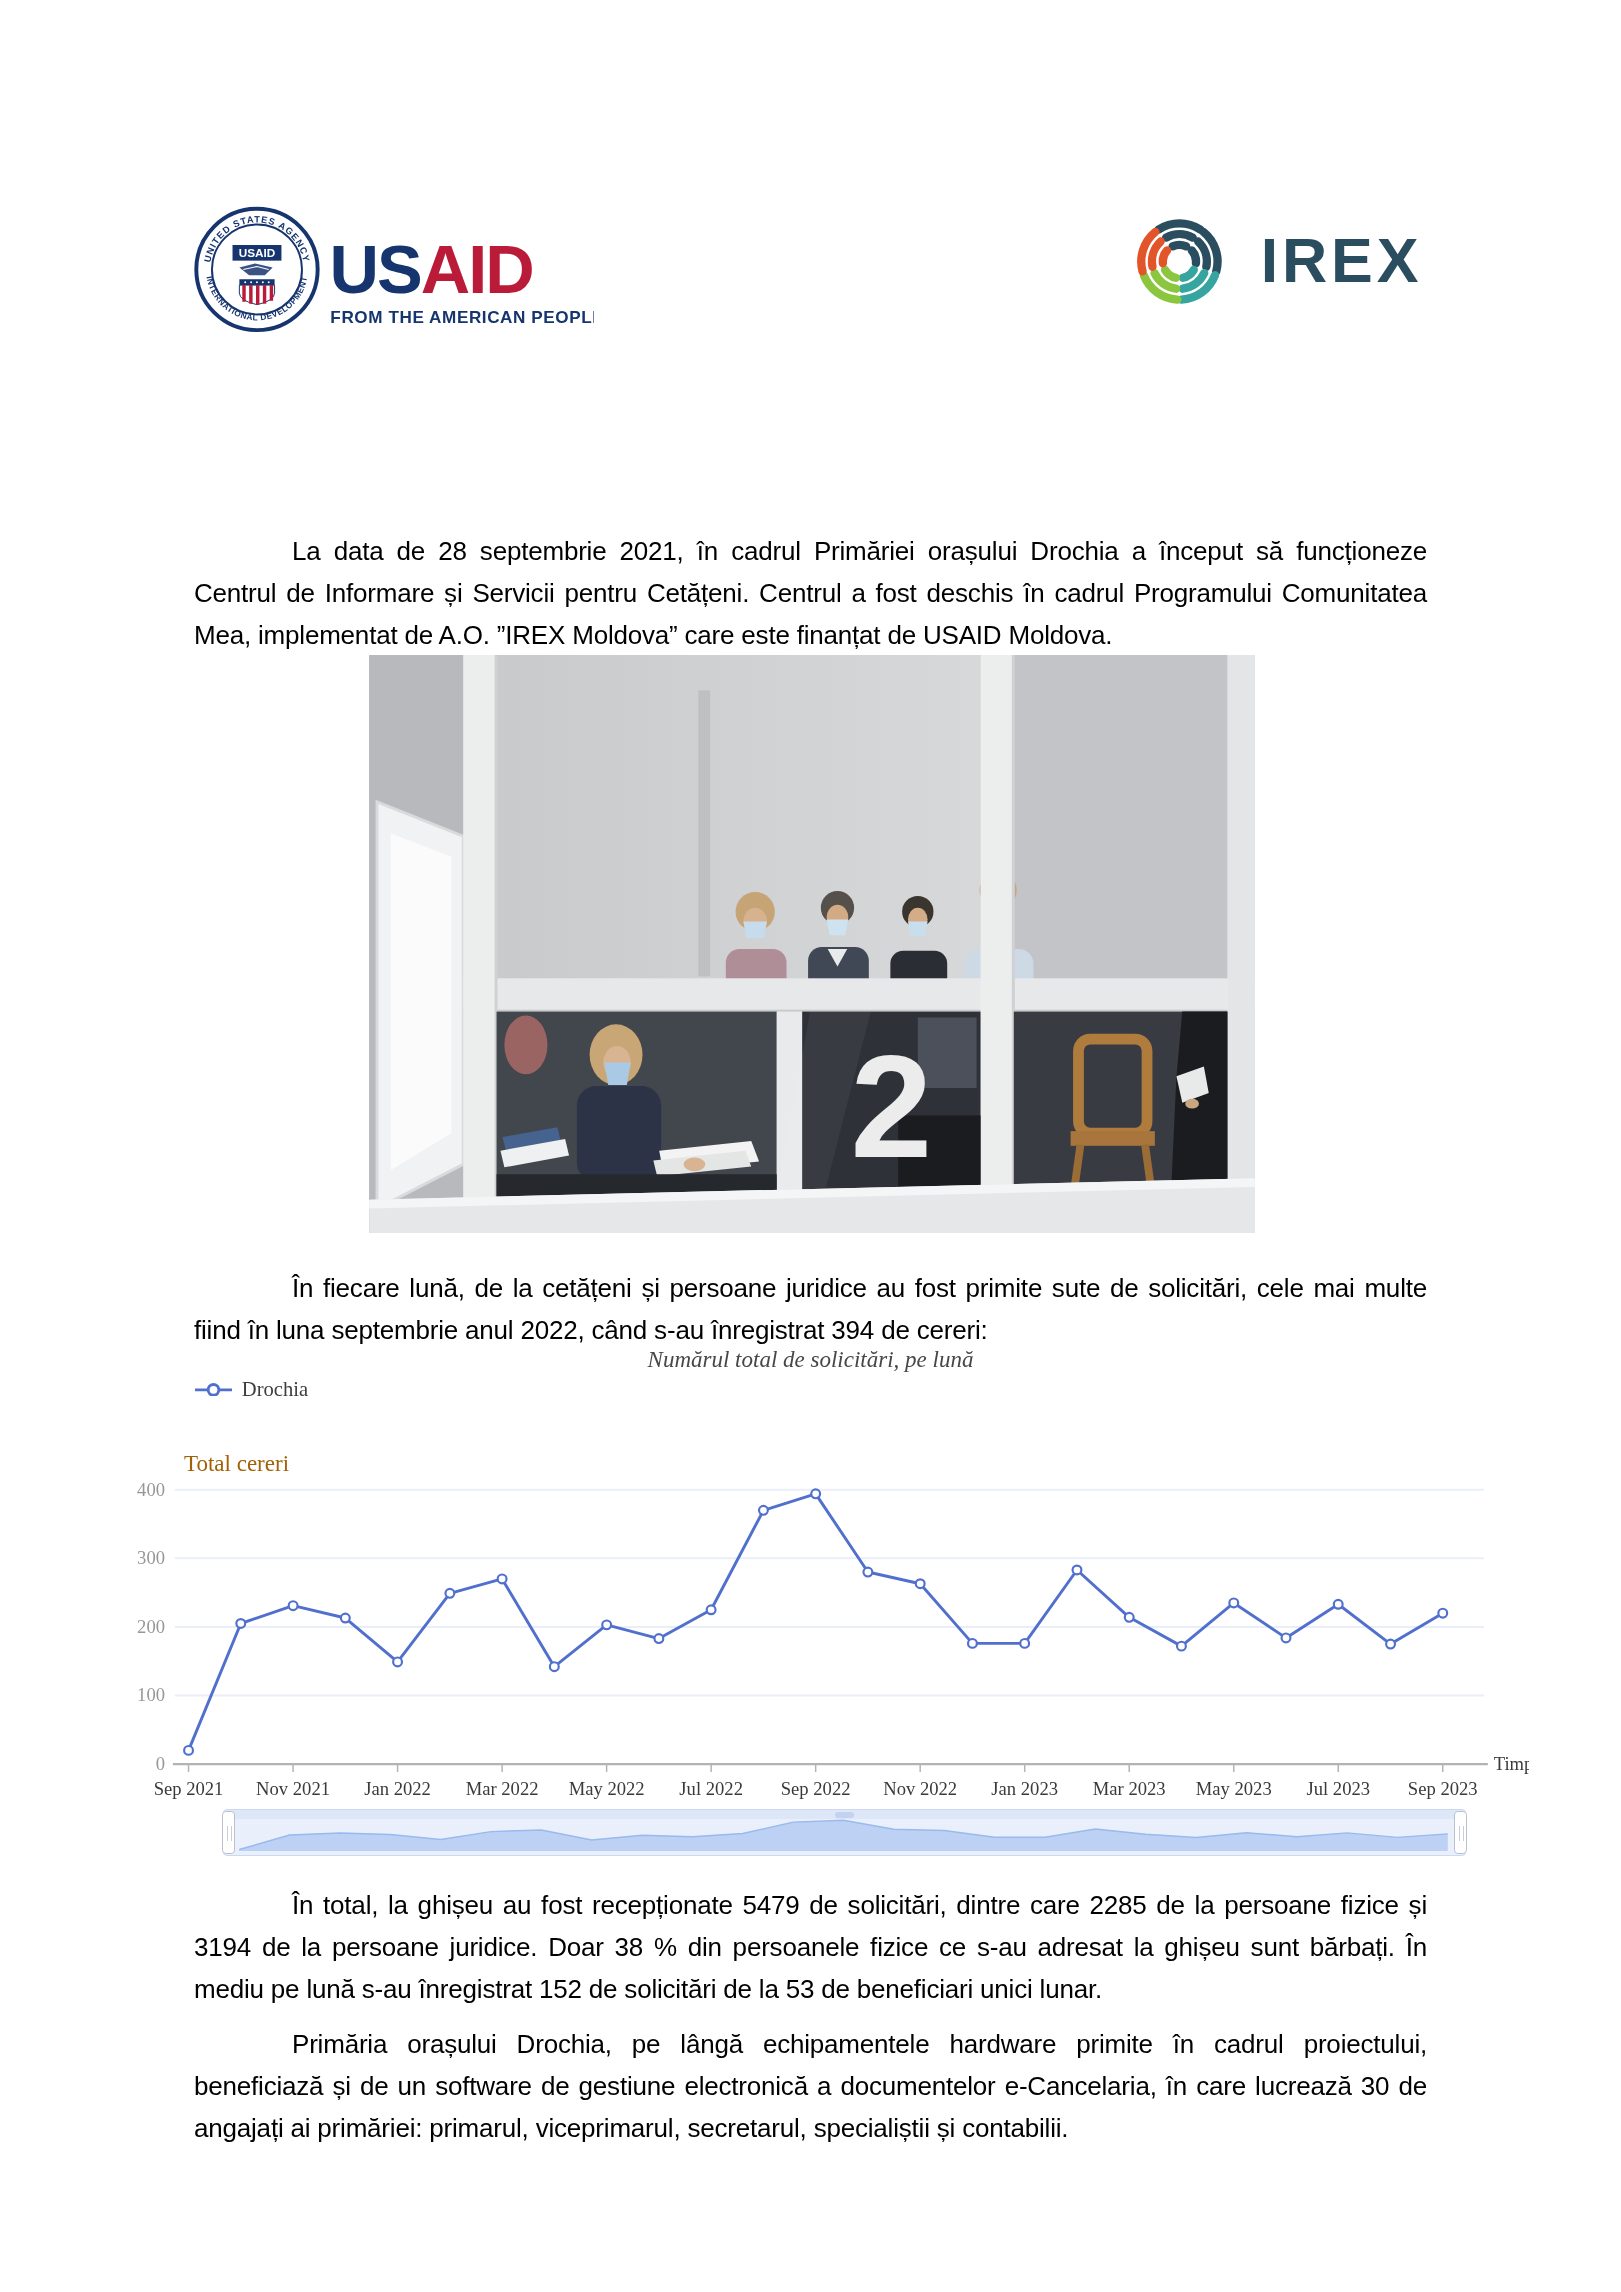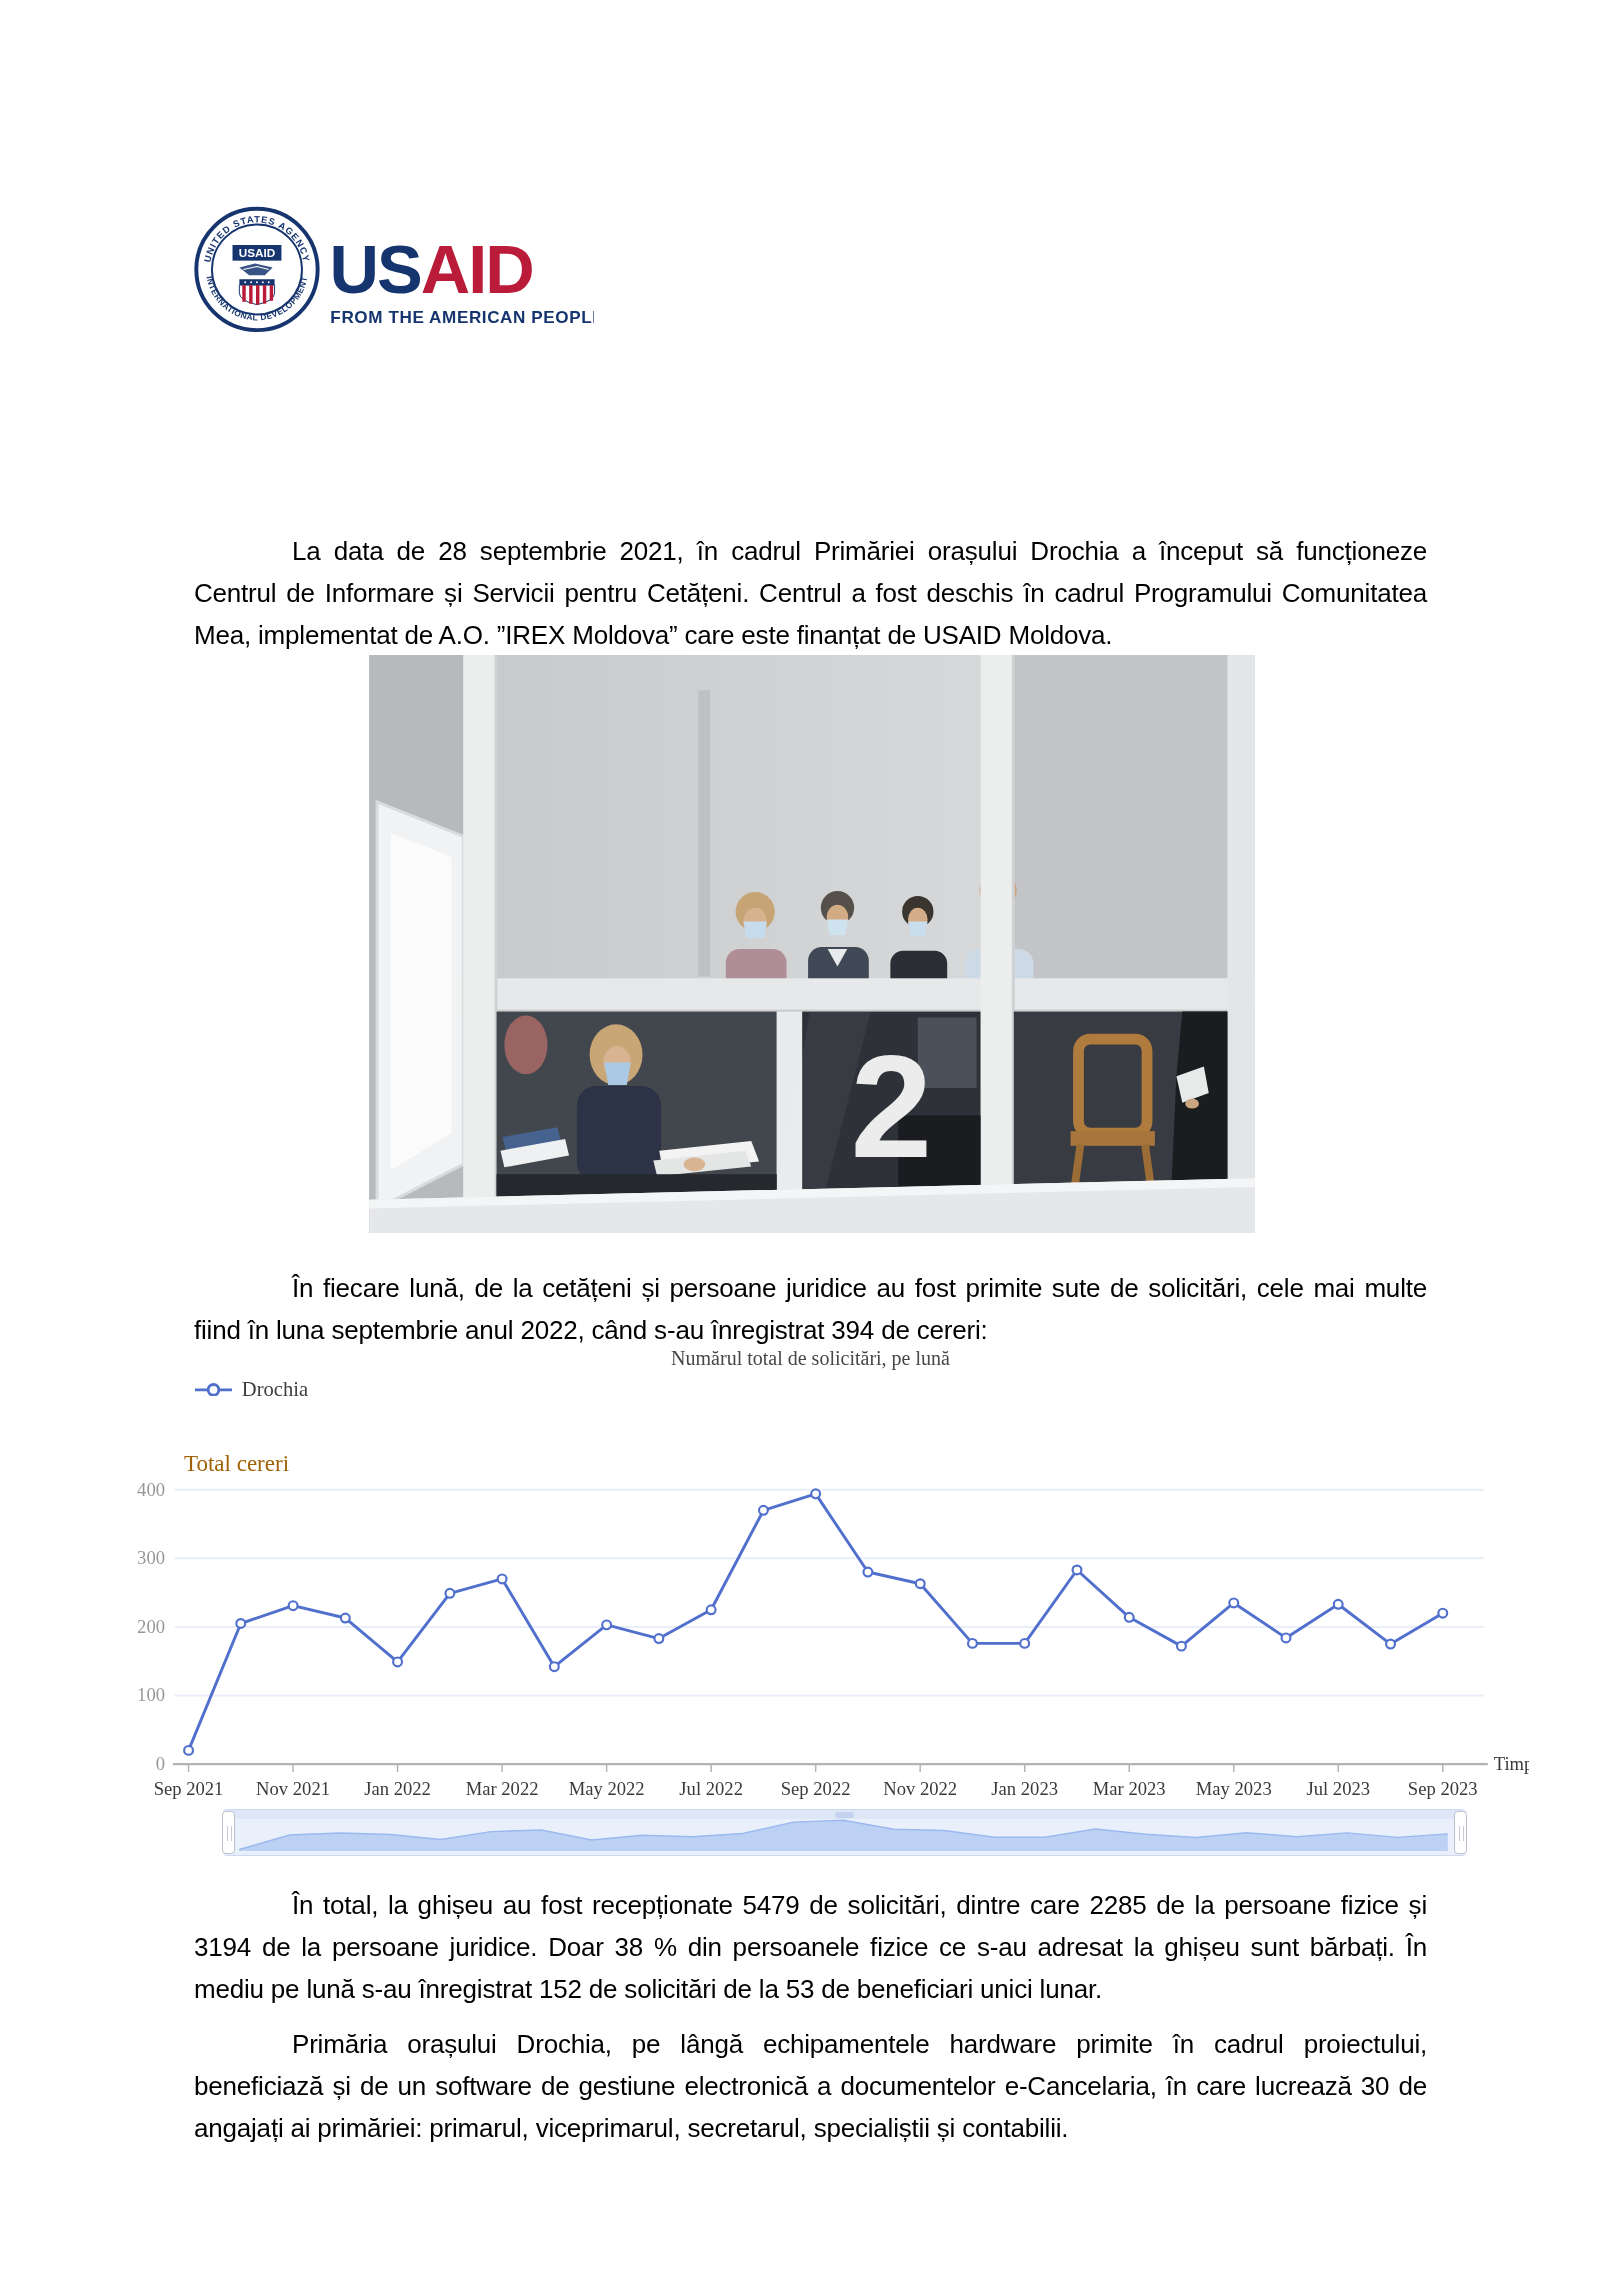--- a/index.html
+++ b/index.html
@@ -19,21 +19,21 @@
   .p2{top:1267px;}
   .p3{top:1884px;}
   .p4{top:2023px;}
 
   
   .photo{left:369px;top:655px;width:886px;height:578px;}
   .photo svg{display:block;}
 
   
   .chart-title{left:194px;right:194px;top:1347px;text-align:center;
-               font-family:"Liberation Serif",serif;font-size:20px;color:#474747;}
+               font-family:"Liberation Serif",serif;font-size:23px;color:#474747;font-style:italic;}
   .chart-legend{left:194px;right:194px;top:1378px;text-align:left;}
   .chart-legend .inner{display:inline-flex;align-items:center;gap:8.8px;
                font-family:"Liberation Serif",serif;font-size:20.6px;color:#3d3d3d;}
   .y-title{left:184px;top:1451px;font-family:"Liberation Serif",serif;font-size:23px;color:#a16207;}
   .chart-canvas{left:118px;top:1476px;}
   .ytick{font-family:"Liberation Serif",serif;font-size:19px;fill:#979797;}
   .xtick{font-family:"Liberation Serif",serif;font-size:19px;fill:#3a3a3a;}
 
   
   .sb{left:223px;top:1809px;width:1241px;height:45px;background:#eaf0fb;
@@ -91,20 +91,39 @@
           </g>
         </g>
       </g>
       <text x="140" y="96" font-size="70" font-weight="bold" letter-spacing="-2">
         <tspan fill="#16356f">US</tspan><tspan fill="#ba1b38">AID</tspan>
       </text>
       <text x="141" y="127" font-size="17.5" font-weight="bold" fill="#16356f" letter-spacing="0.6">FROM THE AMERICAN PEOPLE</text>
     </svg>
   </div>
 
+  <div class="abs irex-logo">
+    <svg width="323" height="147" viewBox="0 0 330 150">
+      <defs>
+        <g id="petal" fill="none" stroke="currentColor" stroke-width="8.5" stroke-linecap="round">
+          <path d="M68.1 59.5 A17 17 0 0 1 81.9 59.5"></path>
+          <path d="M61.4 50.5 A28 28 0 0 1 88.6 50.5"></path>
+          <path d="M53.8 42.3 A39 39 0 0 1 96.2 42.3"></path>
+        </g>
+      </defs>
+      <g>
+        <use href="#petal" x="0" y="0" color="#2a4d5f" transform="translate(0,0)"></use>
+        <use href="#petal" color="#2a4d5f" transform="rotate(72 75 75)"></use>
+        <use href="#petal" color="#36a5a0" transform="rotate(144 75 75)"></use>
+        <use href="#petal" color="#8cc63f" transform="rotate(216 75 75)"></use>
+        <use href="#petal" color="#e2552b" transform="rotate(288 75 75)"></use>
+      </g>
+      <text x="158" y="96" font-size="64" font-weight="bold" fill="#2a4d5f" letter-spacing="4">IREX</text>
+    </svg>
+  </div>
 
 
   <div class="abs para p1">La data de 28 septembrie 2021, în cadrul Primăriei orașului Drochia a început să funcționeze Centrul de Informare și Servicii pentru Cetățeni. Centrul a fost deschis în cadrul Programului Comunitatea Mea, implementat de A.O. ”IREX Moldova” care este finanțat de USAID Moldova.</div>
 
   <div class="abs photo">
     <svg width="886" height="578" viewBox="0 0 904 590">
       <defs>
         <linearGradient id="wallg" x1="0" y1="0" x2="1" y2="0">
           <stop offset="0" stop-color="#c9cacc"></stop>
             <stop offset="1" stop-color="#d7d8da"></stop>

